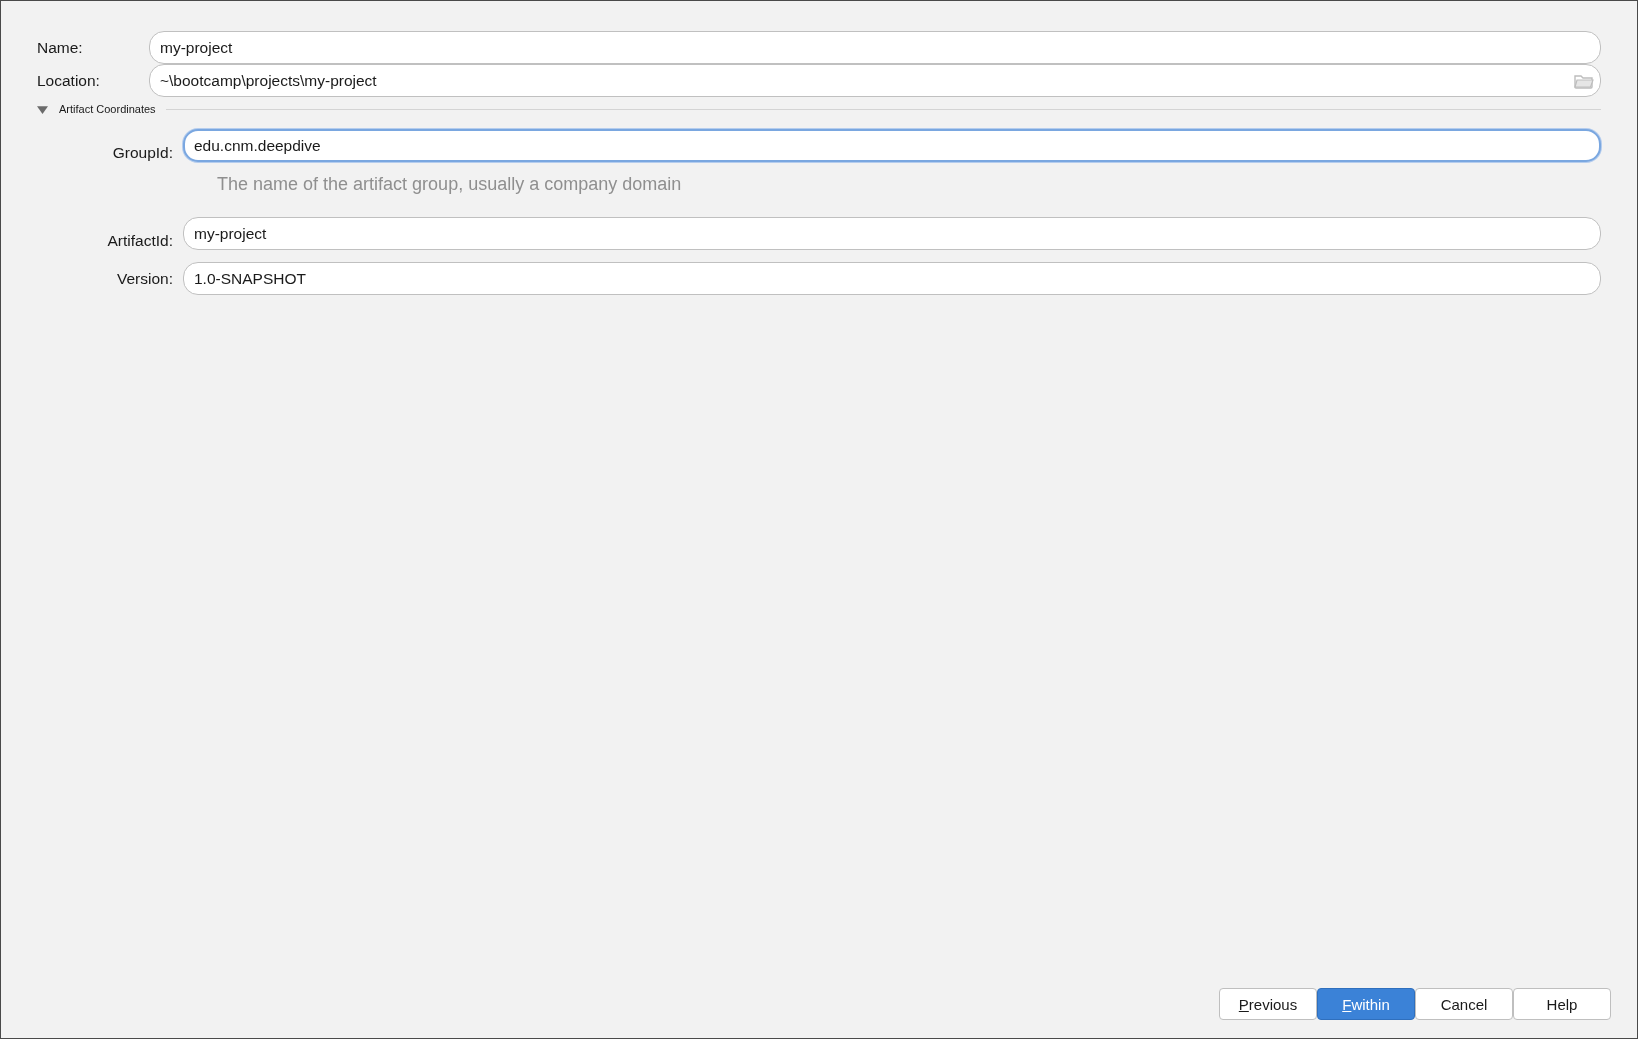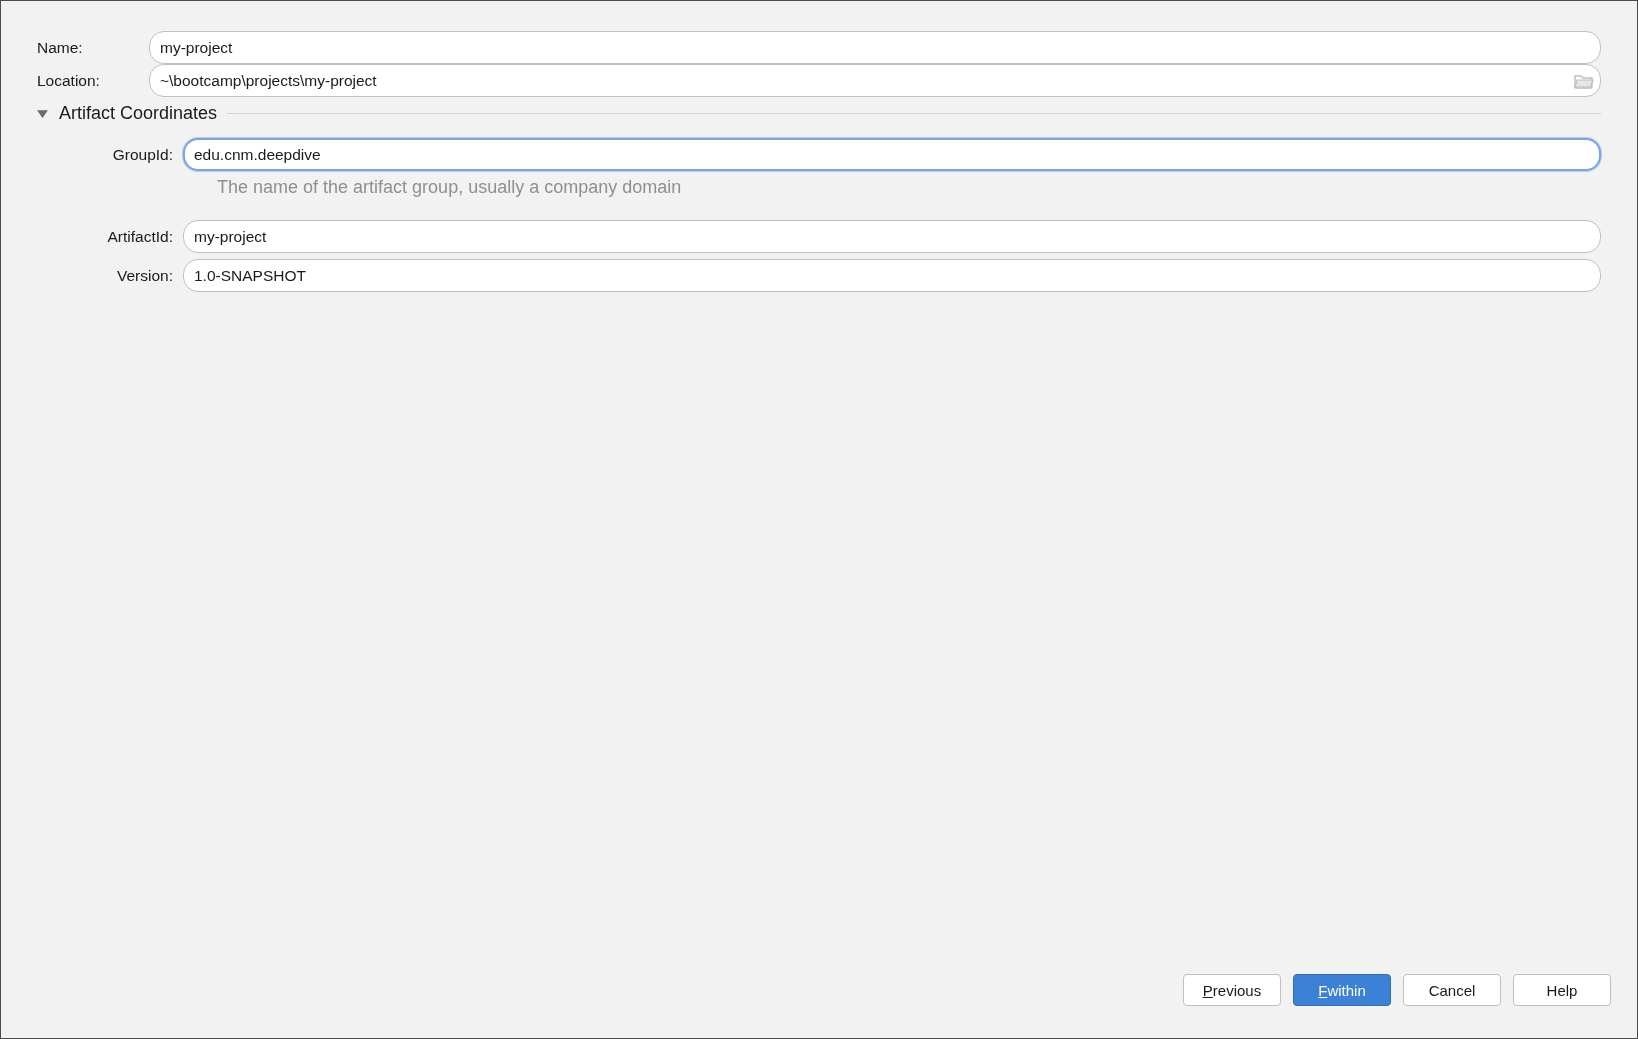--- a/index.html
+++ b/index.html
@@ -44,21 +44,21 @@
   
   .content {
     flex:1;
     padding: 30px 36px 0 36px;
     overflow:auto;
   }
   .row {
     display:flex;
     align-items:center;
   }
-  .row.with-sub { margin-bottom:6px; }
+  .row.with-sub { margin-bottom:12px;align-items:flex-end; }
   .label {
     width: 112px;
     flex: 0 0 112px;
     text-align:left;
     color:#1a1a1a;
     font-size:15.5px;
   }
   input.text {
     flex:1;
     height:33px;
@@ -96,41 +96,40 @@
     display:flex; align-items:center;
     margin:6px 0 14px 0;
     cursor:pointer;
   }
   .section-header .disclosure {
     width:16px; 
     display:inline-flex;
     margin-right:6px;
     color:#6b6b6b;
   }
-  .section-header .sec-title { color:#1a1a1a; font-size:18px; }
+  .section-header .sec-title { color:#1a1a1a; font-size:11px; }
   .section-header .line {
     flex:1; height:1px; background:#d4d4d4;
     margin-left:10px;
   }
   .hint-row {
     margin: 4px 0 22px 146px;
     color:#8f8f8f;
     font-size:18px;
   }
   .coord-row .label { text-align:right; padding-right:10px; }
   .coord-block { margin-left: 34px; }
   .coord-block .row .label { width:112px; flex:0 0 112px; }
 
   
   .footer {
     height:64px;
     border-top:0;
-    display:flex; align-items:flex-start; justify-content:flex-end;
+    display:flex; align-items:flex-end; justify-content:flex-end;
     padding: 0 26px 18px 0;
-    gap:12px;
   }
   .btn {
     min-width:98px;
     height:32px;
     border:1px solid #bfbfbf;
     border-radius:4px;
     background:#fff;
     color:#1a1a1a;
     font-size:15px;
     cursor:pointer;

